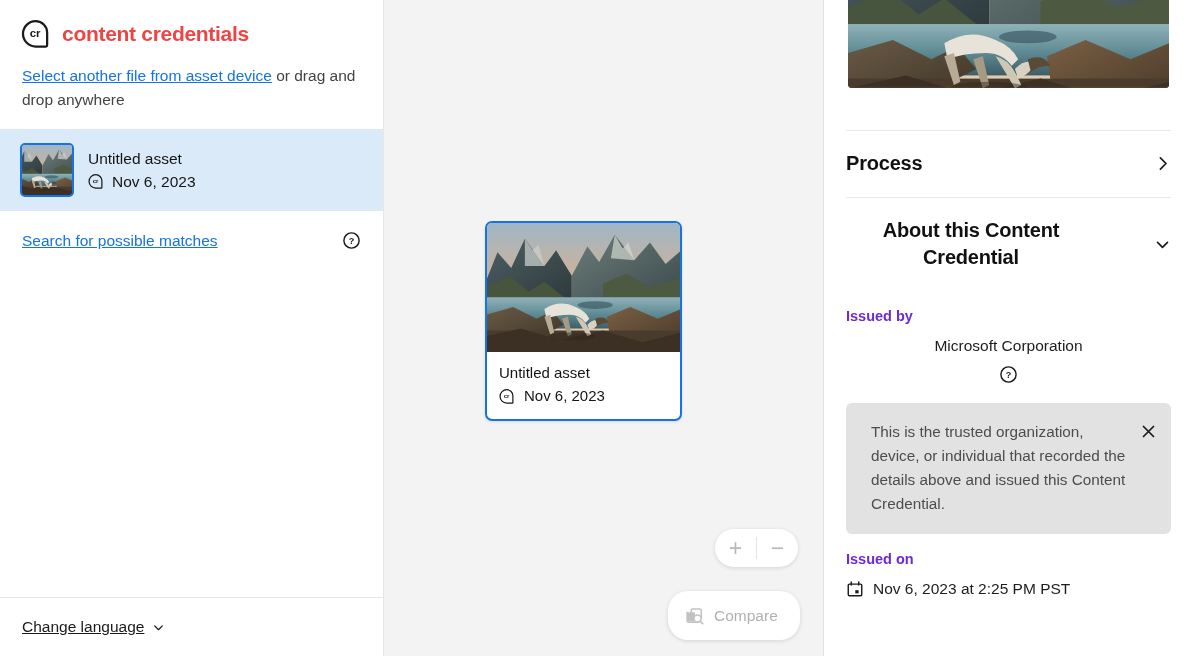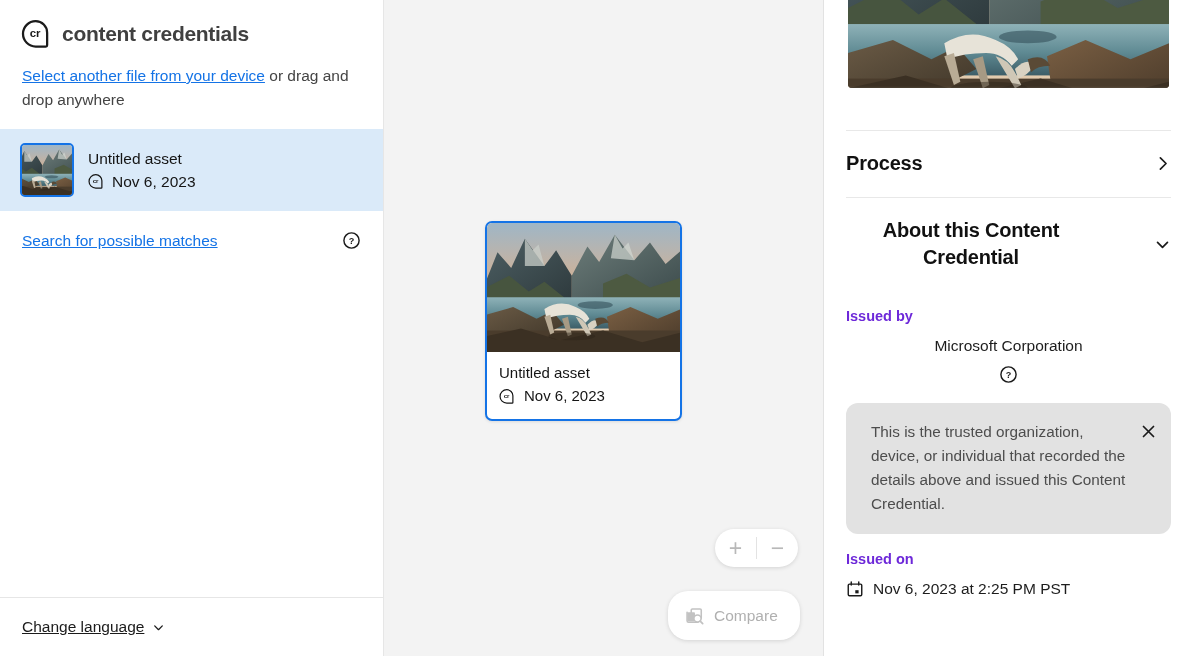--- a/index.html
+++ b/index.html
@@ -12,21 +12,21 @@
   }
   .app { display: flex; width: 1193px; height: 656px; }
 
   
   .sidebar {
     width: 384px; height: 656px; background: #fff;
     border-right: 1px solid #e6e6e6;
     display: flex; flex-direction: column; position: relative;
   }
   .brand { display: flex; align-items: center; gap: 9px; padding: 18px 0 0 21px; }
-  .brand-title { font-size: 21px; font-weight: 700; letter-spacing: -0.3px; color: #404040; }
+  .brand-title { font-size: 21px; font-weight: 700; letter-spacing: -0.3px; color: #ef4444; }
   .cr-logo { width: 32px; height: 32px; display: block; flex: none; }
 
   .dropzone-text {
     padding: 14px 22px 0 22px; font-size: 15.5px; line-height: 24px; color: #444;
   }
   .link-blue {
     color: #1473e6; text-decoration: underline; cursor: pointer;
   }
 
   .asset-row {
@@ -123,21 +123,21 @@
   }
   .section-title { font-size: 20px; font-weight: 700; color: #111; letter-spacing: -0.2px; line-height: 27px; }
   .chev { width: 17px; height: 17px; flex: none; display: block; }
 
   .field { padding-top: 17px; }
   .field-label { font-size: 14.5px; font-weight: 700; color: #6d28d9; }
   .field-value-row { display: flex; align-items: center; justify-content: space-between; margin-top: 13px; gap: 10px; flex-direction: column; }
   .field-value { font-size: 15.5px; color: #1d1d1d; }
 
   .tip {
-    margin-top: 19px; background: #e2e2e2; border-radius: 12px;
+    margin-top: 19px; background: #e2e2e2; border-radius: 6px;
     padding: 17px 15px 18px 25px; display: flex; align-items: flex-start; gap: 12px;
   }
   .tip-text { font-size: 15.3px; line-height: 24px; color: #4d4d4d; flex: 1; }
   .tip-close { width: 15px; height: 15px; flex: none; margin-top: 4px; cursor: pointer; display: block; }
 
   .date-row { display: flex; align-items: center; gap: 9px; margin-top: 13px; }
   .cal-ico { width: 18px; height: 18px; display: block; flex: none; }
   .date-text { font-size: 15.5px; color: #1d1d1d; }
 </style>
 </head>
@@ -238,21 +238,21 @@
   <aside class="sidebar">
 
     <div class="brand">
       <svg class="cr-logo">
           <use href="#art-cr"></use>
         </svg>
       <div class="brand-title">content credentials</div>
     </div>
 
     <p class="dropzone-text">
-      <a class="link-blue">Select another file from your device</a><span> or drag and drop anywhere</span>
+      <a class="link-blue">Select another file from asset device</a><span> or drag and drop anywhere</span>
     </p>
 
     <div class="asset-row">
       <div class="thumb">
         <svg viewBox="0 0 100 66" preserveAspectRatio="xMidYMid slice">
             <use href="#art-landscape"></use>
           </svg>
       </div>
       <div class="asset-meta">
         <div class="asset-title">Untitled asset</div>

